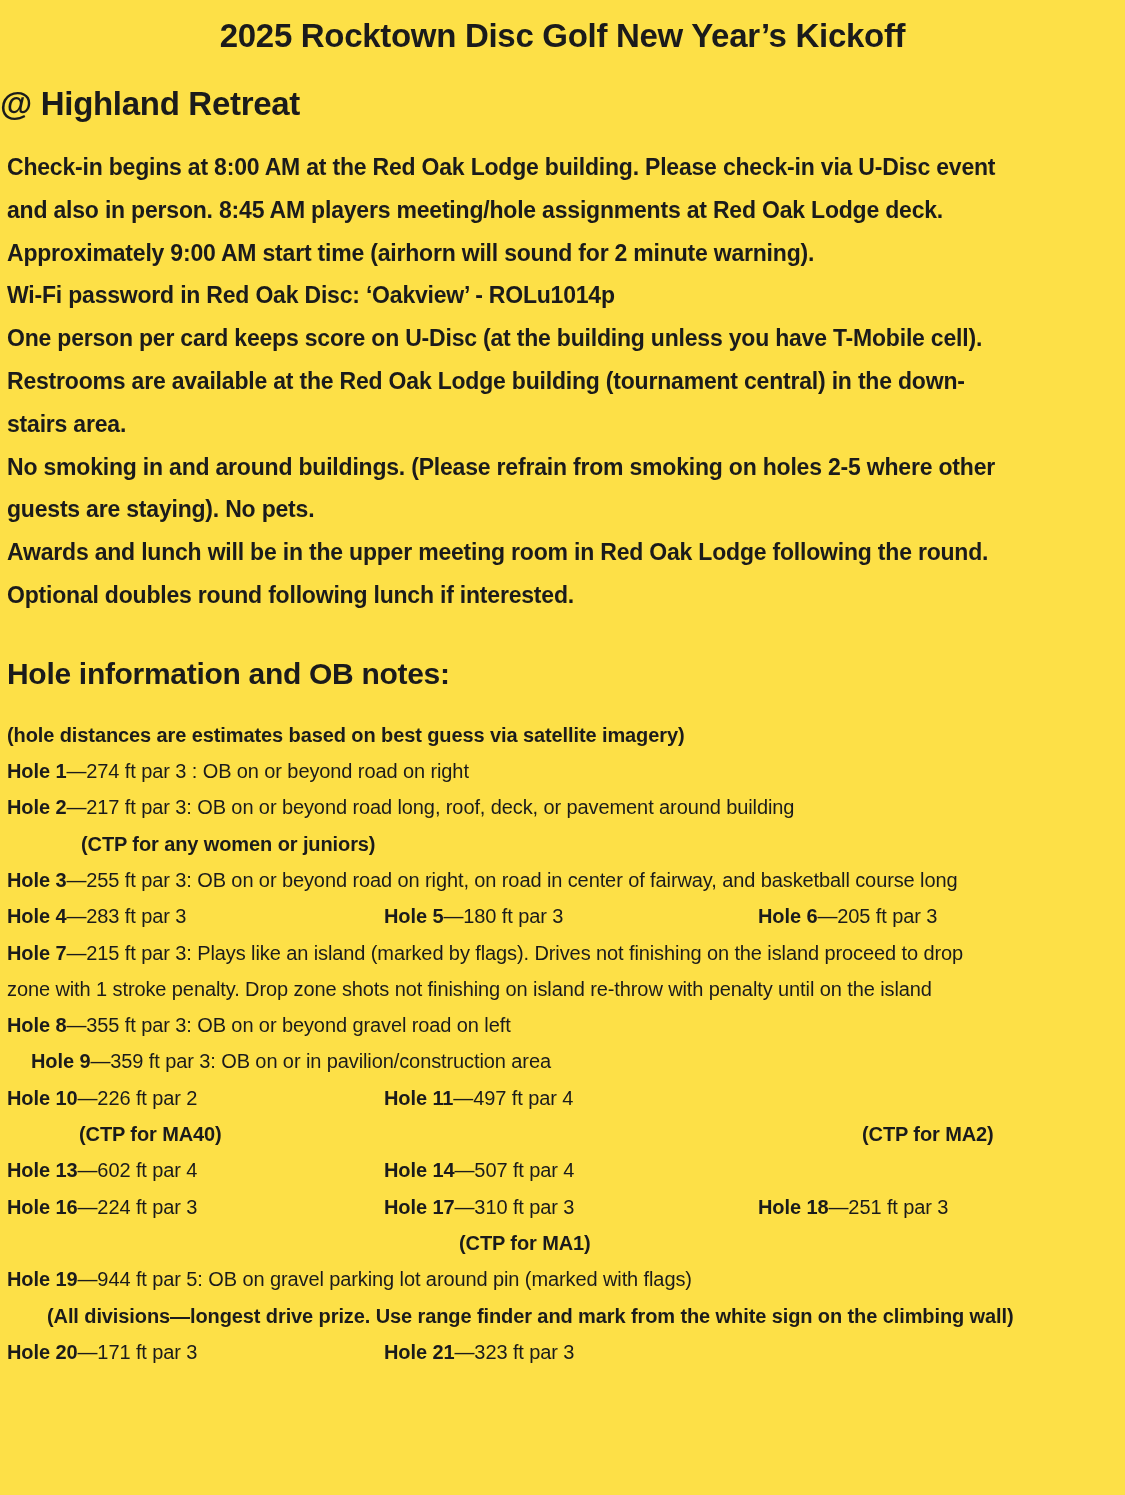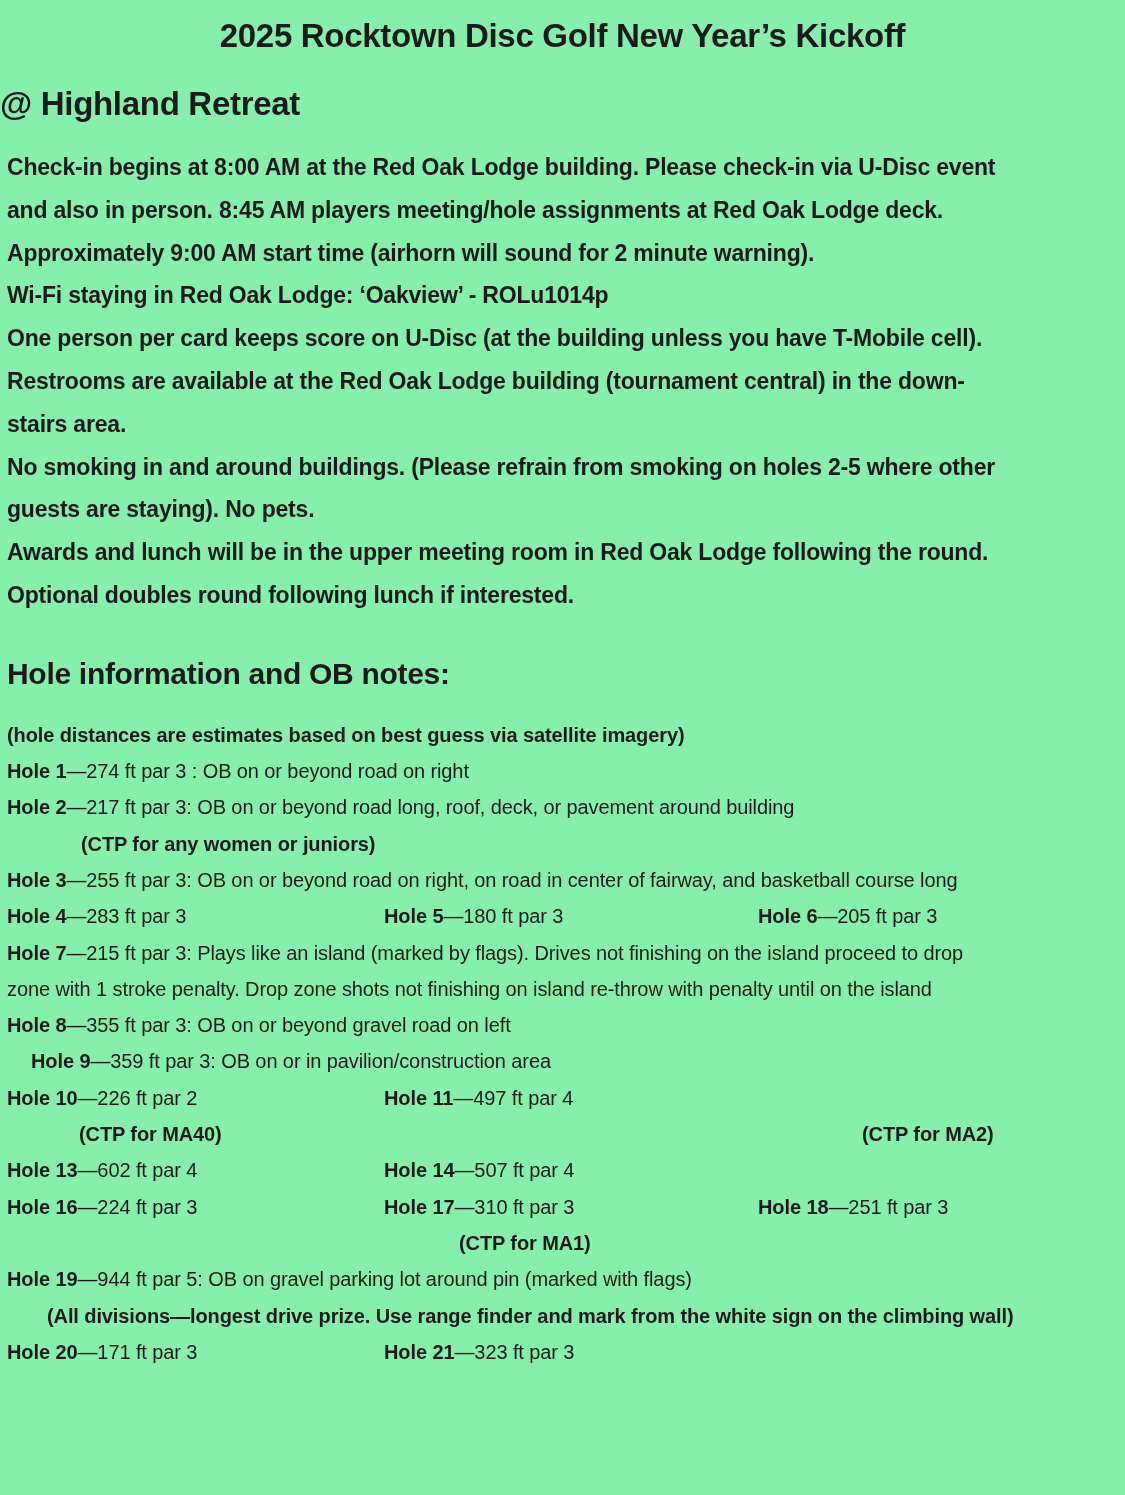--- a/index.html
+++ b/index.html
@@ -1,17 +1,17 @@
 <!DOCTYPE html>
 <html><head>
 <meta charset="utf-8">
 <style>
   html,body{margin:0;padding:0;background:#ffffff;}
   .page{
-    width:1125px;height:1495px;background:#86efac;color:#1b1b1b;
+    width:1125px;height:1495px;background:#fde047;color:#1b1b1b;
     font-family:"Liberation Sans",sans-serif;position:relative;overflow:hidden;
   }
   .title{font-size:33px;font-weight:700;text-align:center;margin:16px 0 0;line-height:40px;letter-spacing:-0.3px;}
   .subtitle{font-size:33px;font-weight:700;text-align:left;margin:28px 0 0;line-height:40px;letter-spacing:-0.3px;}
   .intro{margin:22px 0 0 7px;}
   .iline{font-size:23px;font-weight:700;line-height:42.8px;white-space:pre;letter-spacing:-0.2px;}
   .section-heading{font-size:30px;font-weight:700;margin:38px 0 0 7px;line-height:38px;letter-spacing:-0.3px;}
   .holes{position:relative;margin:24px 0 0 7px;}
   .hrow{position:relative;height:36.3px;font-size:20px;line-height:36.3px;white-space:pre;letter-spacing:-0.1px;}
   .hcell{position:absolute;top:0;}
@@ -20,21 +20,21 @@
 </head>
 <body>
 
 <div class="page">
   <h1 class="title">2025 Rocktown Disc Golf New Year’s Kickoff</h1>
   <h2 class="subtitle">@ Highland Retreat</h2>
   <div class="intro">
       <div class="iline">Check-in begins at 8:00 AM at the Red Oak Lodge building. Please check-in via U-Disc event</div>
       <div class="iline">and also in person. 8:45 AM players meeting/hole assignments at Red Oak Lodge deck.</div>
       <div class="iline">Approximately 9:00 AM start time (airhorn will sound for 2 minute warning).</div>
-      <div class="iline">Wi-Fi staying in Red Oak Lodge: ‘Oakview’ - ROLu1014p</div>
+      <div class="iline">Wi-Fi password in Red Oak Disc: ‘Oakview’ - ROLu1014p</div>
       <div class="iline">One person per card keeps score on U-Disc (at the building unless you have T-Mobile cell).</div>
       <div class="iline">Restrooms are available at the Red Oak Lodge building (tournament central) in the down-</div>
       <div class="iline">stairs area.</div>
       <div class="iline">No smoking in and around buildings. (Please refrain from smoking on holes 2-5 where other</div>
       <div class="iline">guests are staying). No pets.</div>
       <div class="iline">Awards and lunch will be in the upper meeting room in Red Oak Lodge following the round.</div>
       <div class="iline">Optional doubles round following lunch if interested.</div>
     </div>
   <h3 class="section-heading">Hole information and OB notes:</h3>
   <div class="holes">

